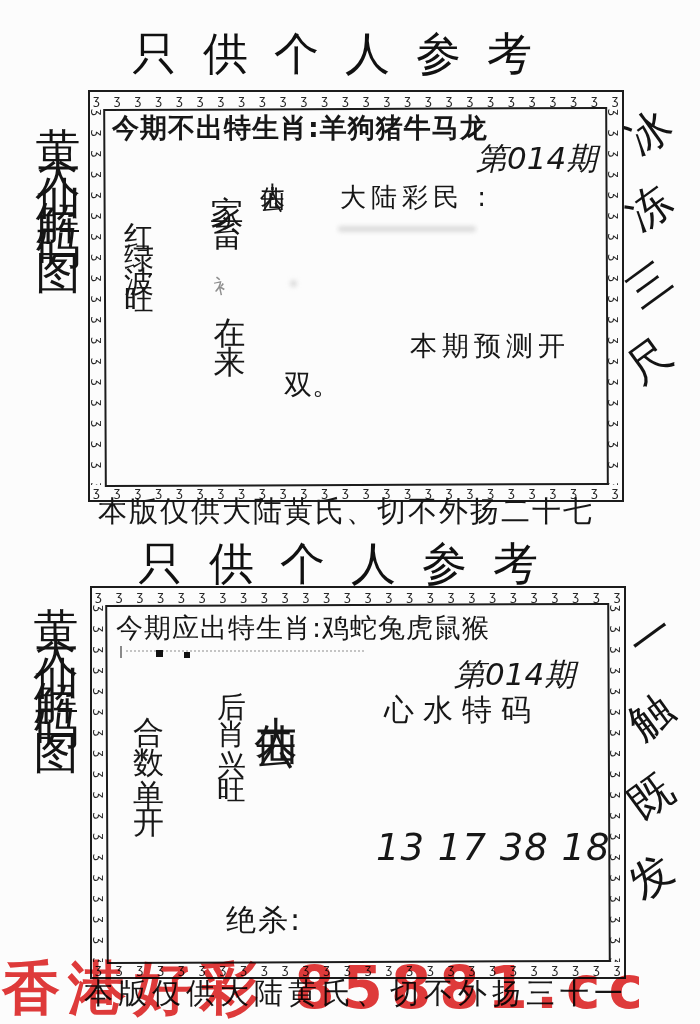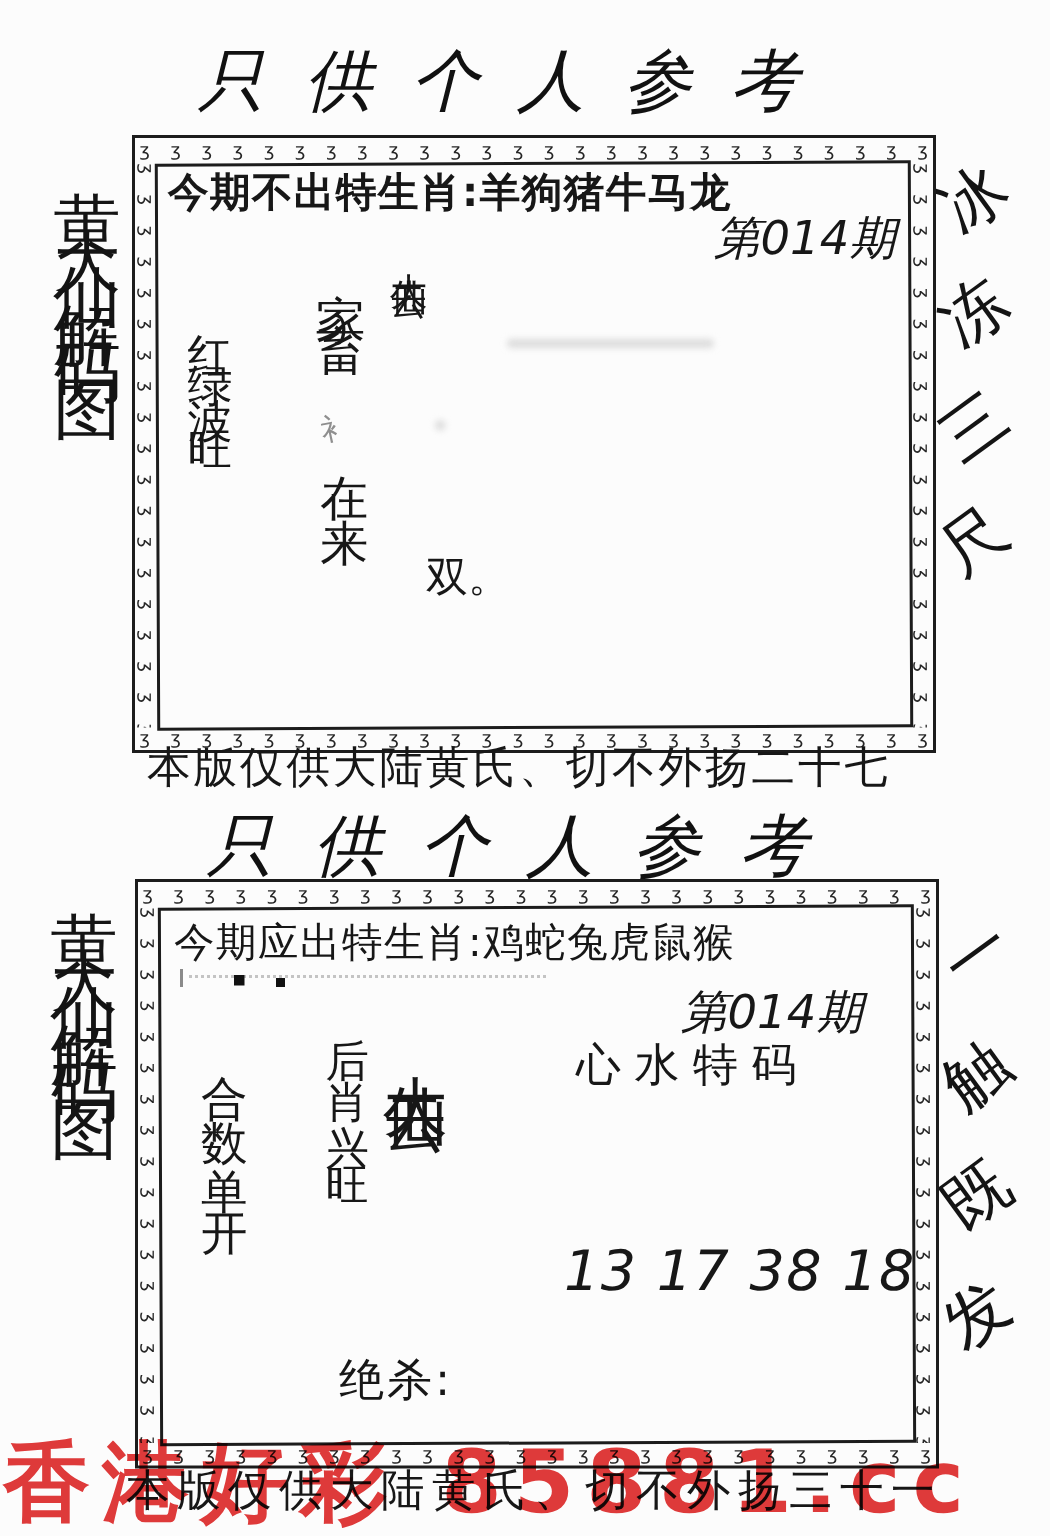--- a/index.html
+++ b/index.html
@@ -3,21 +3,21 @@
 <meta charset="utf-8">
 <style>
   html,body{margin:0;padding:0;background:#ffffff;}
   .page{
     position:relative;width:700px;height:1024px;overflow:hidden;
     background:#fcfcfc;color:#171717;
     font-family:"DejaVu Sans",sans-serif;
   }
   .abs{position:absolute;white-space:nowrap;}
   .vtext{writing-mode:vertical-rl;text-orientation:upright;}
-  .big-title{font-size:45px;letter-spacing:26px;color:#111;font-style:italic;}
+  .big-title{font-size:45px;letter-spacing:26px;color:#111;}
   .panel{position:absolute;border:2px solid #1c1c1c;background:#fcfcfc;}
   .panel-inner{position:absolute;left:14px;right:14px;top:16px;bottom:14px;border:2.5px solid #1c1c1c;transform:rotate(-0.25deg);}
   .pattern-h{position:absolute;left:3px;right:3px;height:15px;overflow:hidden;font-size:12px;line-height:15px;letter-spacing:5px;color:#262626;white-space:nowrap;}
   .pattern-v{position:absolute;top:17px;bottom:15px;width:13px;overflow:hidden;writing-mode:vertical-rl;font-size:12px;line-height:13px;letter-spacing:5px;color:#262626;white-space:nowrap;}
   .hand-num{font-style:italic;}
   .side-col{writing-mode:vertical-rl;text-orientation:upright;font-size:45px;letter-spacing:25px;color:#141414;}
   .tilt-col{display:flex;flex-direction:column;}
   .tilt-col span{display:block;font-size:43px;transform:rotate(-36deg);color:#141414;}
   .smudge{position:absolute;background:#dcdcdc;filter:blur(2px);border-radius:4px;}
   .sq{position:absolute;background:#111;}
@@ -53,21 +53,23 @@
     <div class="panel-inner"></div>
 
     <div class="abs" style="left:22px;top:18px;font-size:27px;letter-spacing:1px;font-weight:bold;">今期不出特生肖:羊狗猪牛马龙</div>
     <div class="abs hand-num" style="left:386px;top:46px;font-size:31px;">第014期</div>
 
     <div class="abs vtext" style="left:28px;top:106px;font-size:30px;letter-spacing:22px;">红绿波旺</div>
     <div class="abs vtext" style="left:114px;top:76px;font-size:33px;letter-spacing:20px;">家畜</div>
     <div class="abs" style="left:124px;top:180px;font-size:20px;color:#8f8f8f;transform:rotate(-12deg);">衤</div>
     <div class="abs vtext" style="left:118px;top:200px;font-size:32px;letter-spacing:28px;">在来</div>
     <div class="abs vtext" style="left:166px;top:70px;font-size:25px;letter-spacing:5px;">大仙云:</div>
+    <div class="abs" style="left:250px;top:88px;font-size:26px;letter-spacing:5px;">大陆彩民 :</div>
     <div class="abs" style="left:194px;top:274px;font-size:28px;">双。</div>
+    <div class="abs" style="left:320px;top:236px;font-size:27px;letter-spacing:5px;">本期预测开</div>
 
     <div class="smudge" style="left:248px;top:134px;width:138px;height:6px;"></div>
     <div class="smudge" style="left:200px;top:188px;width:7px;height:7px;"></div>
   </div>
 
   <div class="abs" style="left:98px;top:492px;font-size:29px;letter-spacing:2px;">本版仅供大陆黄氏、切不外扬二十七</div>
 
   <div class="abs big-title" style="left:138px;top:534px;">只供个人参考</div>
 
   <div class="abs side-col" style="left:26px;top:572px;">黄大仙解码图</div>

